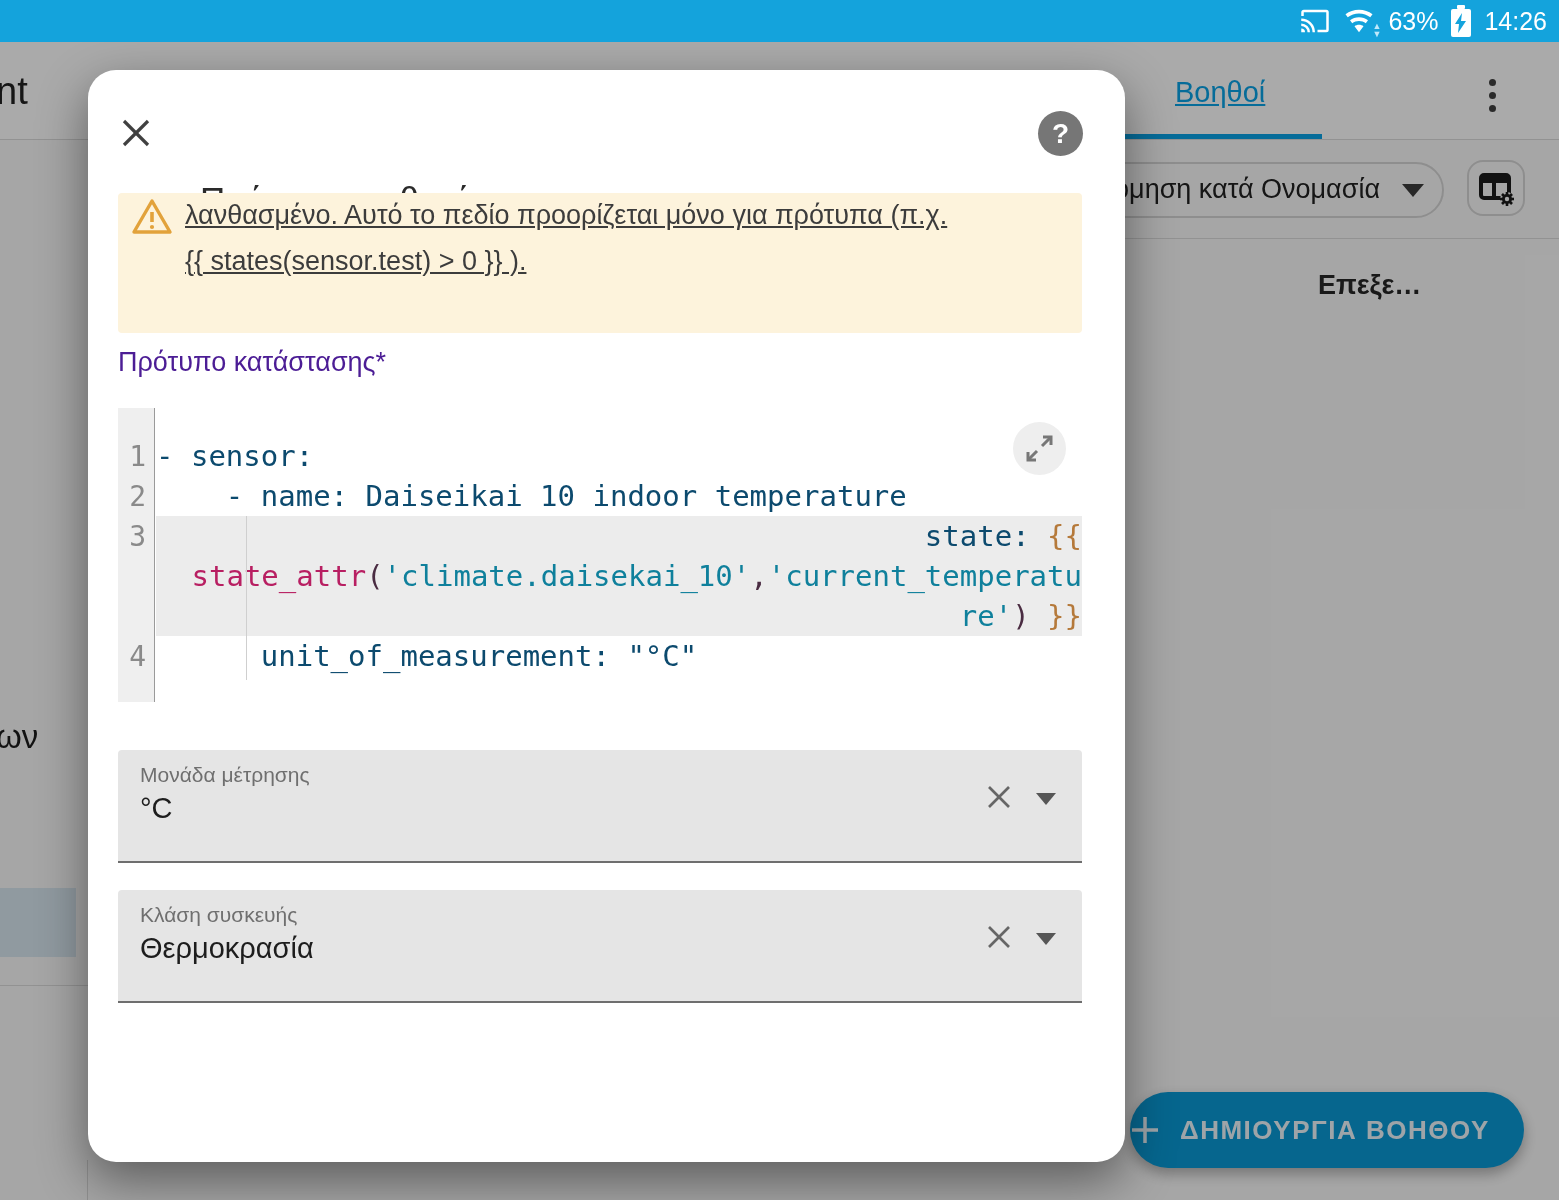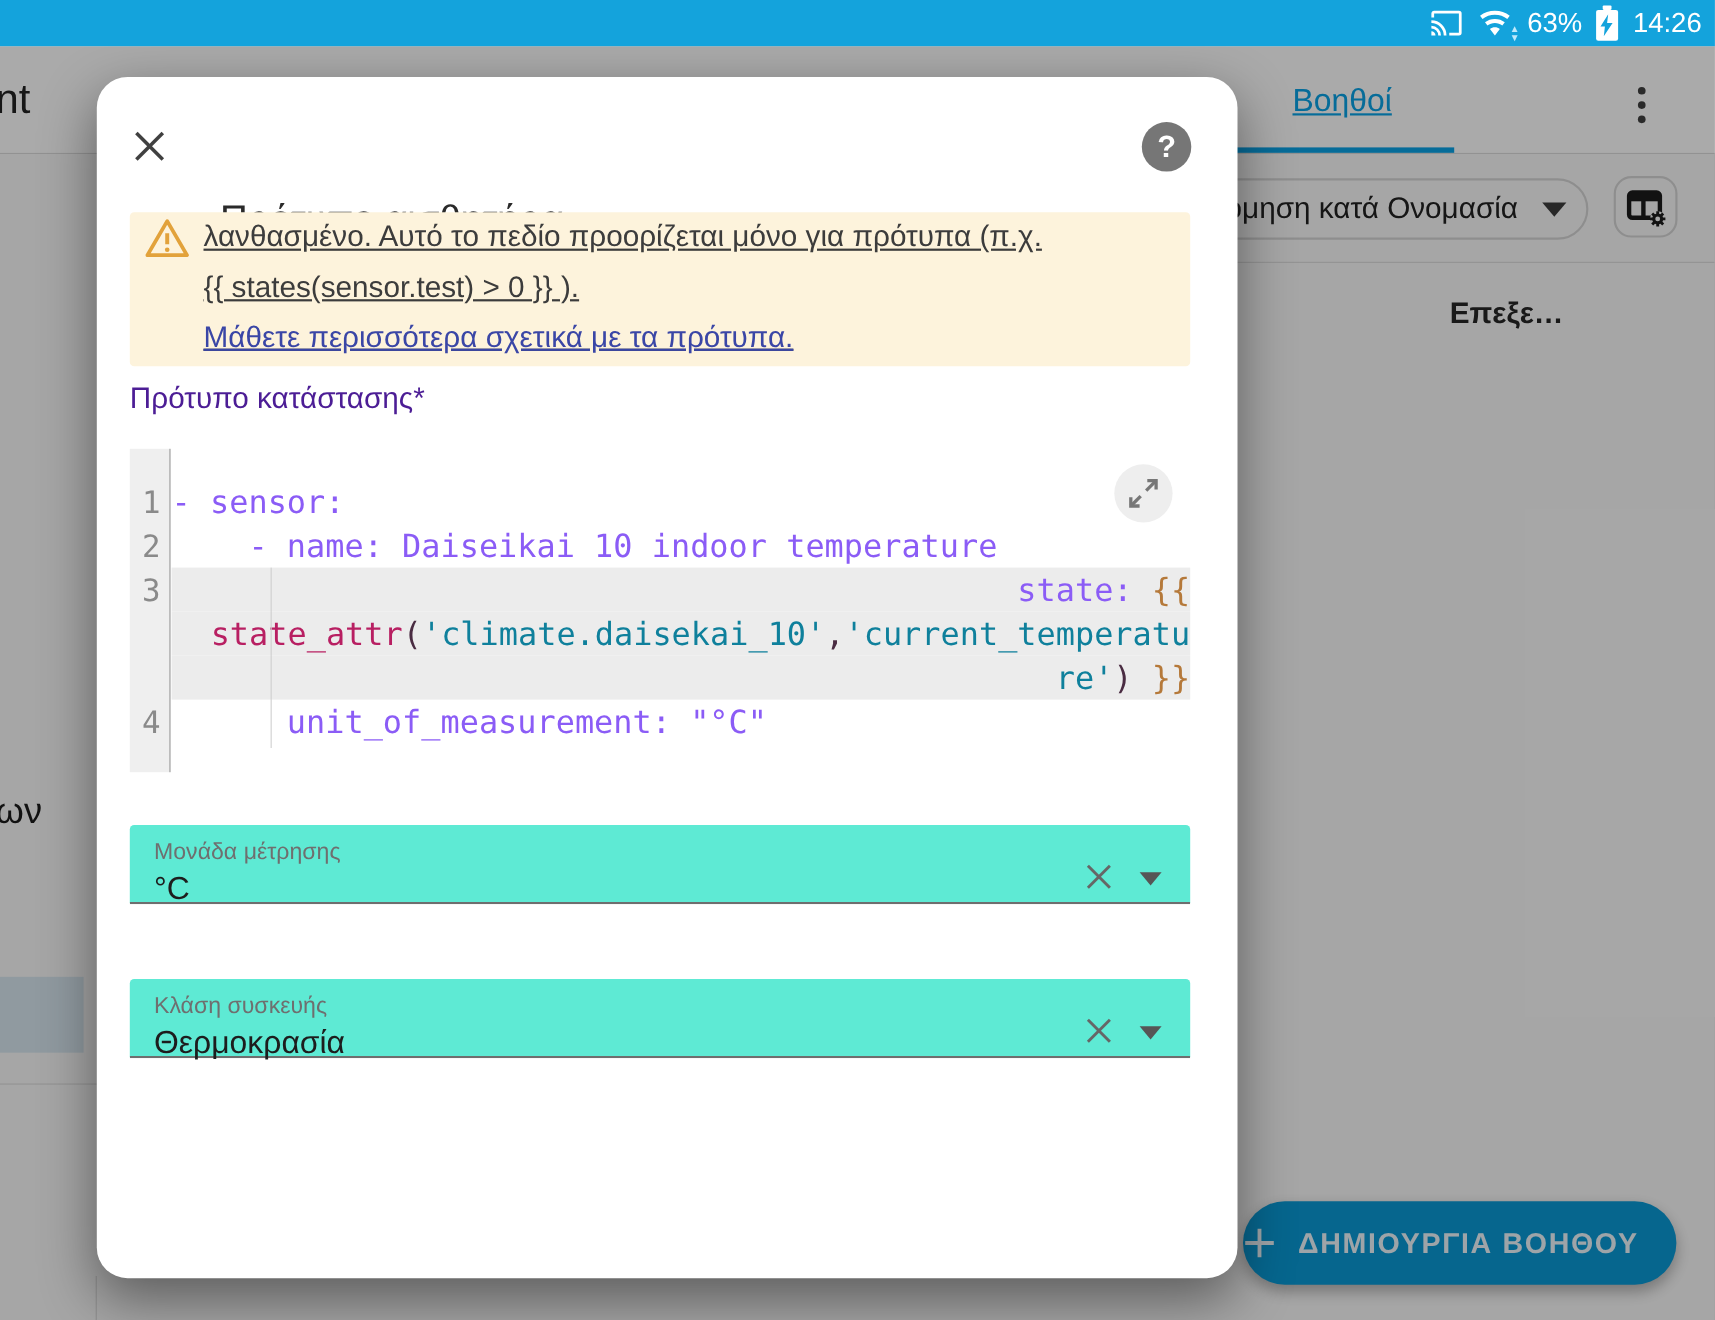--- a/index.html
+++ b/index.html
@@ -76,28 +76,28 @@
   .codeblock { position:absolute; left:30px; top:338px; width:964px; height:294px; background:#fff;
     font-family:"DejaVu Sans Mono", monospace; }
   .gutter-strip { position:absolute; left:0; top:0; width:37px; height:294px;
     background:#efefef; border-right:1px solid #9a9a9a; }
   .code-rows { position:absolute; left:0; top:28px; right:0; }
   .crow { display:flex; height:40px; align-items:center; }
   .gut { width:38px; flex:0 0 38px; text-align:right; padding-right:10px;
     font-size:28px; color:#8a8a8a; }
   .ct { flex:1; white-space:pre; font-size:29px; line-height:40px; color:#212121; height:40px; }
   .ct.hl { background:#ececec;text-align:right; }
-  .tok-d { color:#8b5cf6;margin-top:19px; } .tok-brace { color:#b5793a; } .tok-fn { color:#b81f62; }
+  .tok-d { color:#0c4a6e;margin-top:19px; } .tok-brace { color:#b5793a; } .tok-fn { color:#b81f62; }
   .tok-p { color:#4a2c42; } .tok-str { color:#0f809c; }
   .indent-guide { position:absolute; left:128px; top:108px; width:1px; height:164px; background:#cfcfcf; z-index:3; }
   .expand-btn { position:absolute; right:16px; top:14px; width:53px; height:53px; border-radius:50%;
     background:#eeeeee; }
 
   
-  .field { position:absolute; left:30px; width:964px; height:72px; background:#5eead4;
+  .field { position:absolute; left:30px; width:964px; height:113px; background:#e5e5e5;
     border-radius:4px 4px 0 0; border-bottom:2px solid #6e6e6e; }
   .f-label { position:absolute; left:22px; top:13px; font-size:21px; color:#6f6f6f; }
   .f-value { position:absolute; left:22px; top:42px; font-size:29px; color:#1d1d1d; }
   .f-clear { position:absolute; right:68px; top:32px; width:30px; height:30px; }
   .f-caret { position:absolute; right:26px; top:43px; width:0; height:0;
     border-left:10px solid transparent; border-right:10px solid transparent; border-top:12px solid #565656; }
   .vline { position:absolute; background:#d8d8d8; }
 </style>
 </head>
 <body>
@@ -168,21 +168,20 @@
       <div class="warn-icon">
         <svg width="42" height="38" viewBox="0 0 42 38">
           <polygon points="21,3 39,34 3,34" fill="none" stroke="#e2a23b" stroke-width="3.4" stroke-linejoin="round"></polygon>
           <line x1="21" y1="14" x2="21" y2="24" stroke="#e2a23b" stroke-width="3.6"></line>
           <circle cx="21" cy="29" r="2.1" fill="#e2a23b"></circle>
         </svg>
       </div>
       <div class="warn-text">
         <div>λανθασμένο. Αυτό το πεδίο προορίζεται μόνο για πρότυπα (π.χ.</div>
         <div>{{ states(sensor.test) &gt; 0 }} ).</div>
-        <div><a href="#" class="warn-link">Μάθετε περισσότερα σχετικά με τα πρότυπα.</a></div>
       </div>
     </div>
 
     <div class="section-label">Πρότυπο κατάστασης*</div>
 
     <div class="codeblock">
       <div class="gutter-strip"></div>
       <div class="code-rows" id="code-rows">
           <div class="crow">
             <div class="gut">1</div>

